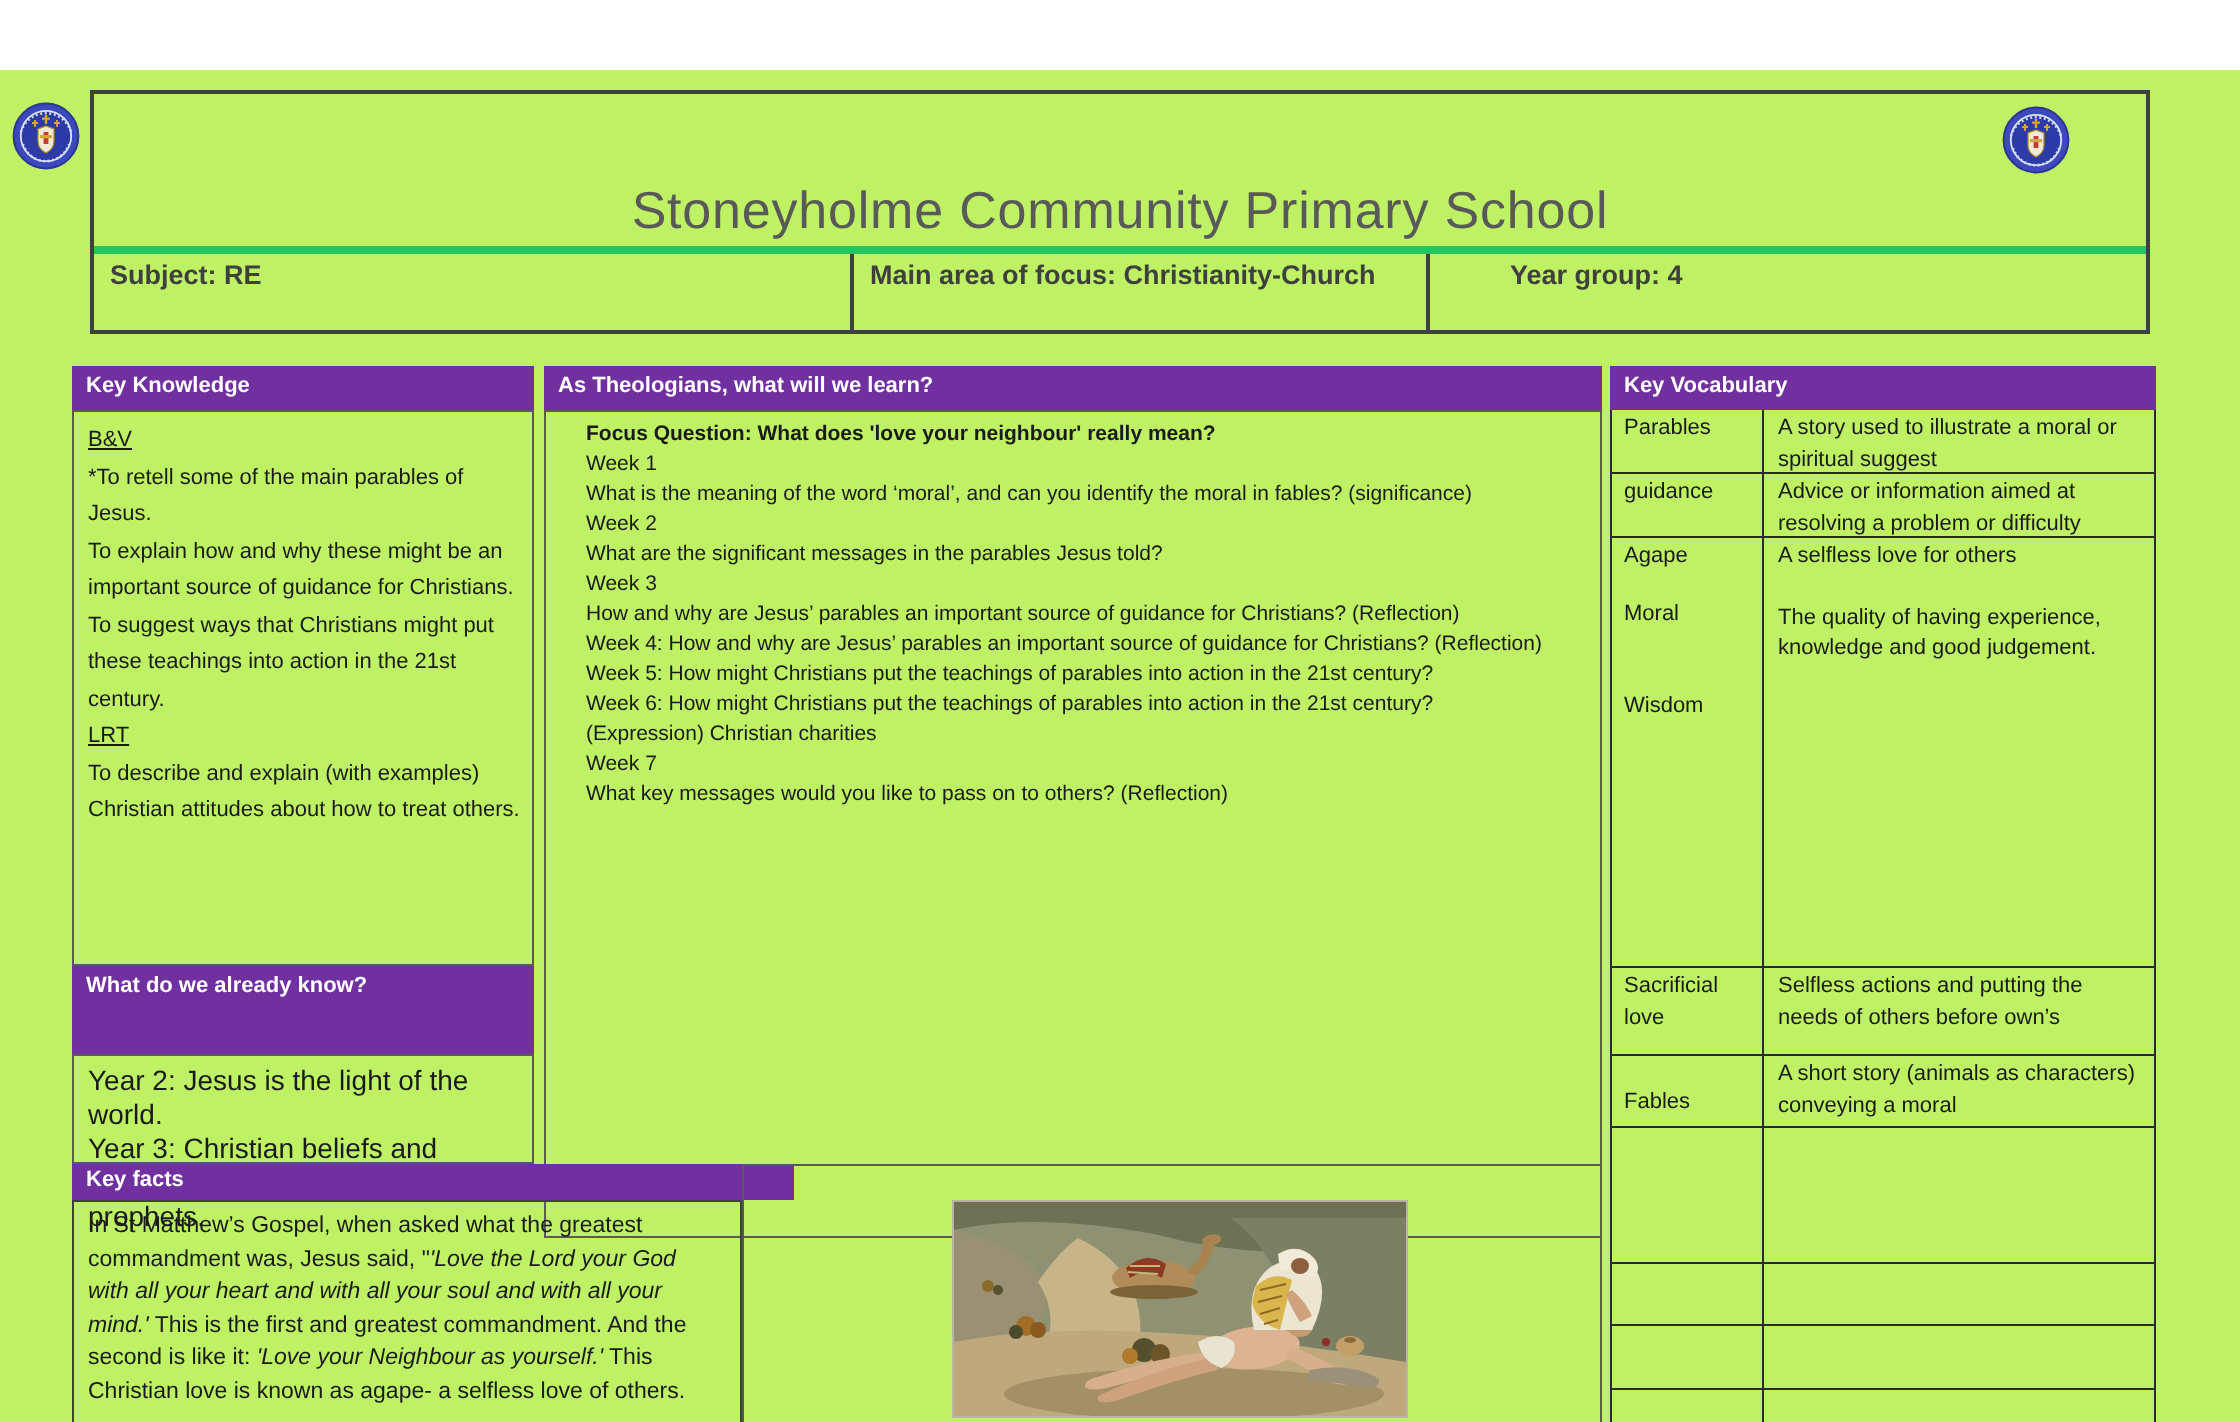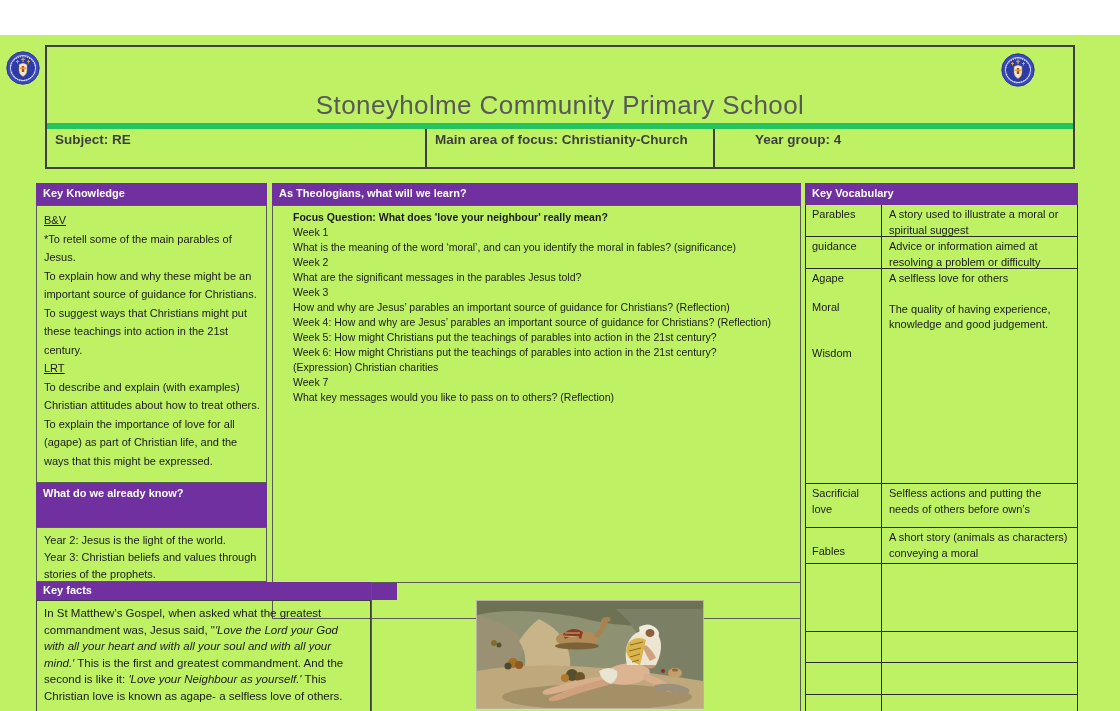--- a/index.html
+++ b/index.html
@@ -5,39 +5,39 @@
   html,body{margin:0;padding:0;background:#fff;}
   body{font-family:"Liberation Sans","DejaVu Sans",sans-serif;color:#1a1a1a;}
   .canvas{position:relative;width:1120px;height:711px;background:#bef264;overflow:hidden;margin-top:35px;}
   .abs{position:absolute;}
 
   
   .hdr-outer{left:45px;top:10px;width:1026px;border:2px solid #3f3f3f;}
   .title-row{position:relative;height:76px;}
   .school-title{position:absolute;left:0;right:0;bottom:2px;text-align:center;
     font-size:26px;color:#595959;letter-spacing:.4px;}
-  .subj-row{display:flex;border-top:6px solid #22c55e;height:38px;}
+  .subj-row{display:flex;border-top:4px solid #22c55e;height:38px;}
   .subj-cell{box-sizing:border-box;padding:2px 8px 0 8px;font-weight:bold;
     font-size:13.5px;color:#3f3f3f;line-height:18px;}
   .subj-cell.c1{width:378px;}
   .subj-cell.c2{width:288px;border-left:2px solid #3f3f3f;}
   .subj-cell.c3{flex:1;border-left:2px solid #3f3f3f;padding-left:40px;}
   .logo{width:34px;height:34px;}
 
   
   .phead{background:#7030a0;color:#fff;font-weight:bold;font-size:11px;
     box-sizing:border-box;padding:4px 0 0 7px;line-height:13px;}
 
   
   .kk-body{left:36px;top:170px;width:231px;height:278px;border:1px solid #595959;
     box-sizing:border-box;padding:5px 6px 0 7px;font-size:11px;line-height:18.5px;}
   .kk-body .u{text-decoration:underline;}
   .ak-head{left:36px;top:448px;width:231px;height:44px;}
   .ak-body{left:36px;top:492px;width:231px;height:55px;border:1px solid #595959;
-    box-sizing:border-box;padding:4px 6px 0 7px;font-size:11px;line-height:17px;}
+    box-sizing:border-box;padding:4px 6px 0 7px;font-size:14px;line-height:17px;}
 
   
   .learn-head{left:272px;top:148px;width:529px;height:22px;}
   .learn-body{left:272px;top:170px;width:529px;height:414px;border:1px solid #595959;
     box-sizing:border-box;padding:4px 4px 0 20px;font-size:10.5px;line-height:15px;}
   .learn-body .ln{margin:0;}
   .learn-body .b{font-weight:bold;}
   .mt0{margin-top:0;} .mt1{margin-top:1px;} .mt2{margin-top:2px;} .mt3{margin-top:3px;} .mt7{margin-top:7px;}
 
   
@@ -120,21 +120,20 @@
   </div>
 
   <div class="abs phead" style="left:36px;top:148px;width:231px;height:22px;">Key Knowledge</div>
   <div class="abs kk-body">
     <div><span class="u">B&amp;V</span></div>
     <div>*To retell some of the main parables of Jesus.</div>
     <div>To explain how and why these might be an important source of guidance for Christians.</div>
     <div>To suggest ways that Christians might put these teachings into action in the 21st century.</div>
     <div><span class="u">LRT</span></div>
     <div>To describe and explain (with examples) Christian attitudes about how to treat others.</div>
-    <div>To explain the importance of love for all (agape) as part of Christian life, and the ways that this might be expressed.</div>
   </div>
 
   <div class="abs phead ak-head">What do we already know?</div>
   <div class="abs ak-body">
     <div>Year 2: Jesus is the light of the world.</div>
     <div>Year 3: Christian beliefs and values through stories of the prophets.</div>
   </div>
 
   <div class="abs phead learn-head">As Theologians, what will we learn?</div>
   <div class="abs learn-body">

